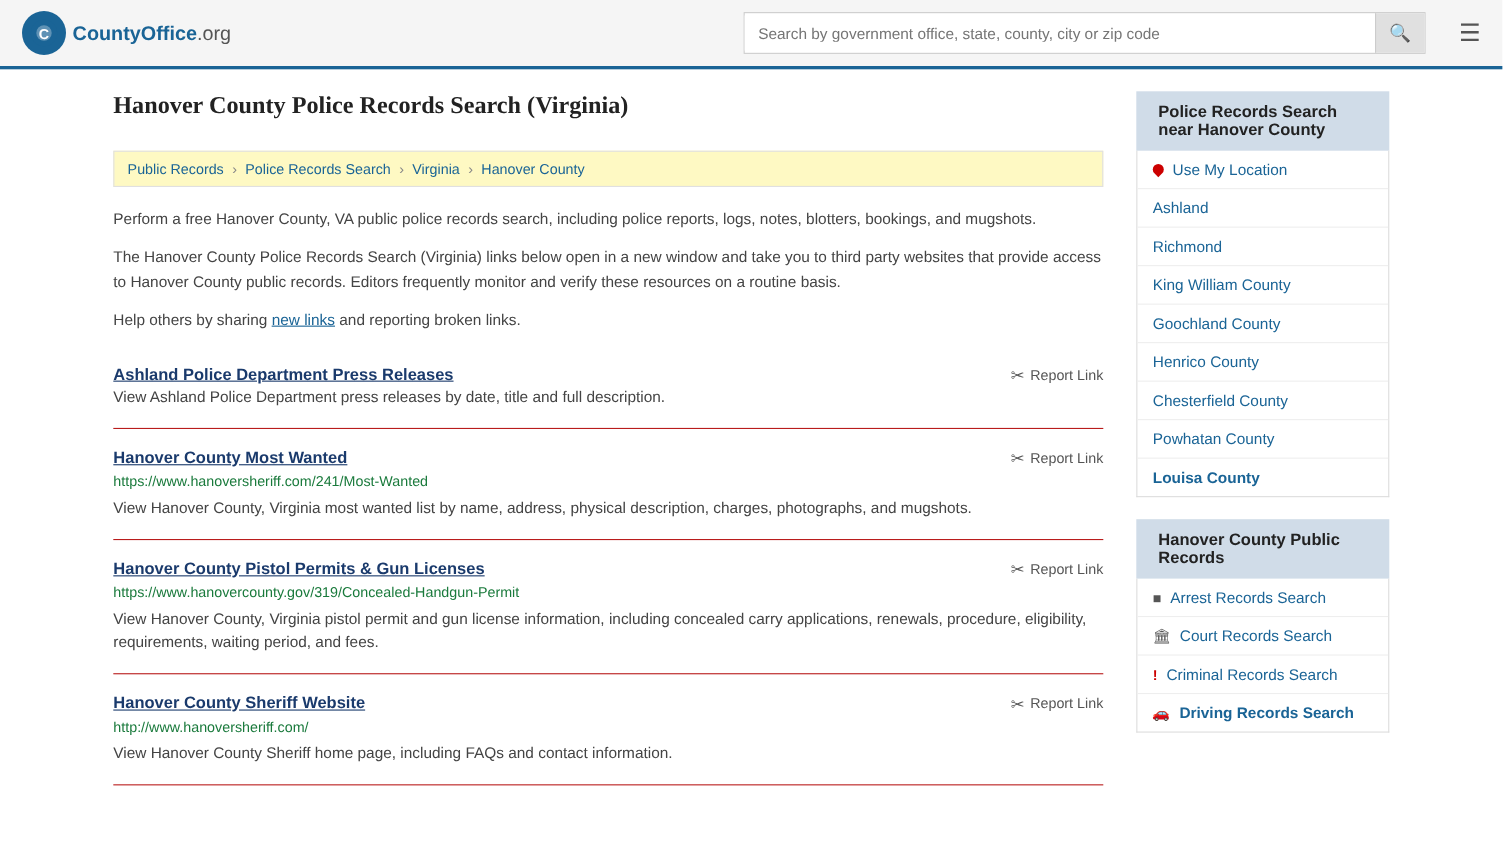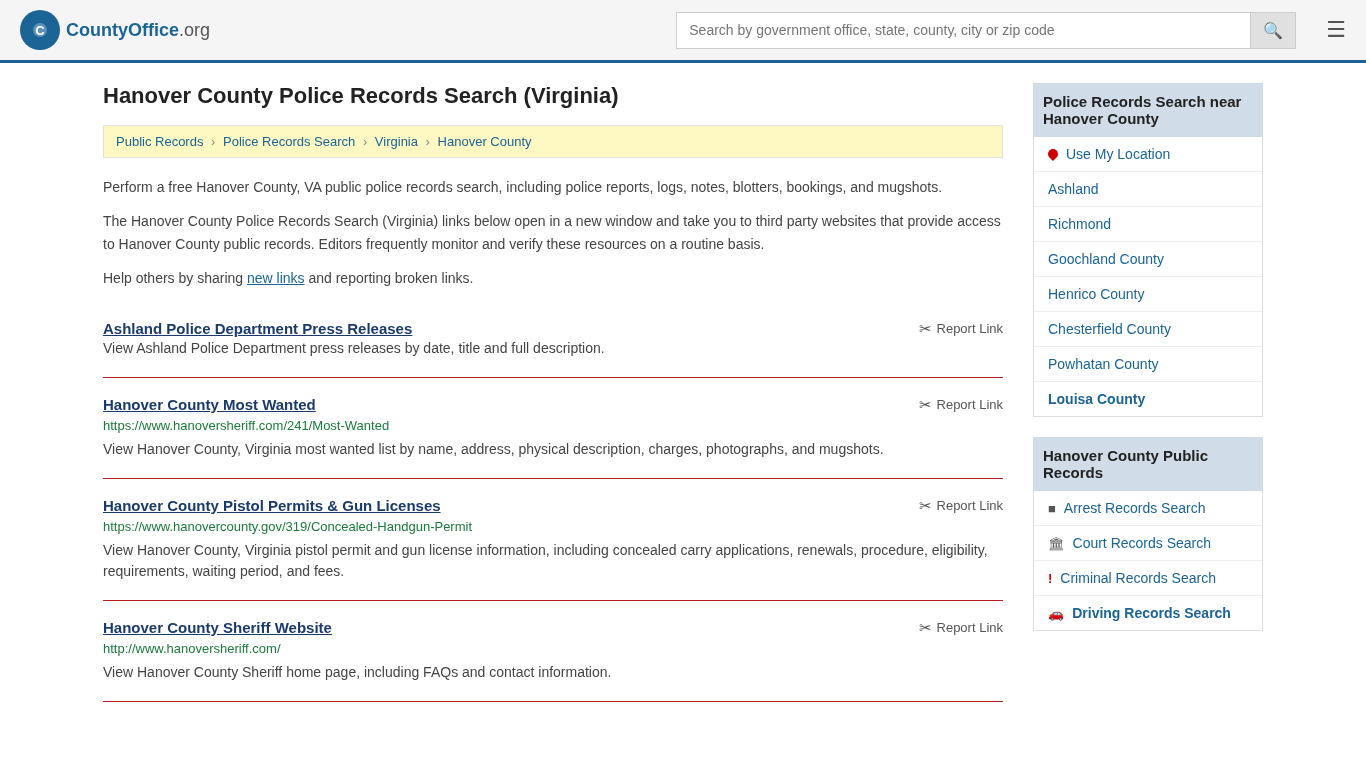--- a/index.html
+++ b/index.html
@@ -87,21 +87,22 @@
     #sidebar {
       width: 230px;
       flex-shrink: 0;
     }
 
     
     h1.page-title {
       font-size: 22px;
       font-weight: bold;
       color: #222;
-      margin-bottom: 16px;
+      margin-bottom: 28px;
+      font-family: Liberation Serif, serif;
     }
 
     
     .breadcrumb {
       background: #fef9c3;
       border: 1px solid #e0e0e0;
       padding: 8px 12px;
       font-size: 13px;
       color: #555;
       margin-bottom: 18px;
@@ -165,21 +166,21 @@
       color: #444;
       line-height: 1.5;
     }
 
     
     .sidebar-section {
       margin-bottom: 20px;
     }
     .sidebar-section-title {
       background: #d0dce8;
-      padding: 10px 10px;
+      padding: 10px 20px;
       font-size: 15px;
       font-weight: bold;
       color: #222;
       margin-bottom: 0;
     }
     .sidebar-list {
       border: 1px solid #ddd;
       border-top: none;
     }
     .sidebar-list-item {
@@ -320,20 +321,23 @@
           <a href="#">Use My Location</a>
         </div>
 
         <div class="sidebar-list-item">
           <a href="#">Ashland</a>
         </div>
         <div class="sidebar-list-item">
           <a href="#">Richmond</a>
         </div>
         <div class="sidebar-list-item">
+          <a href="#">King William County</a>
+        </div>
+        <div class="sidebar-list-item">
           <a href="#">Goochland County</a>
         </div>
         <div class="sidebar-list-item">
           <a href="#">Henrico County</a>
         </div>
         <div class="sidebar-list-item">
           <a href="#">Chesterfield County</a>
         </div>
         <div class="sidebar-list-item">
           <a href="#">Powhatan County</a>

